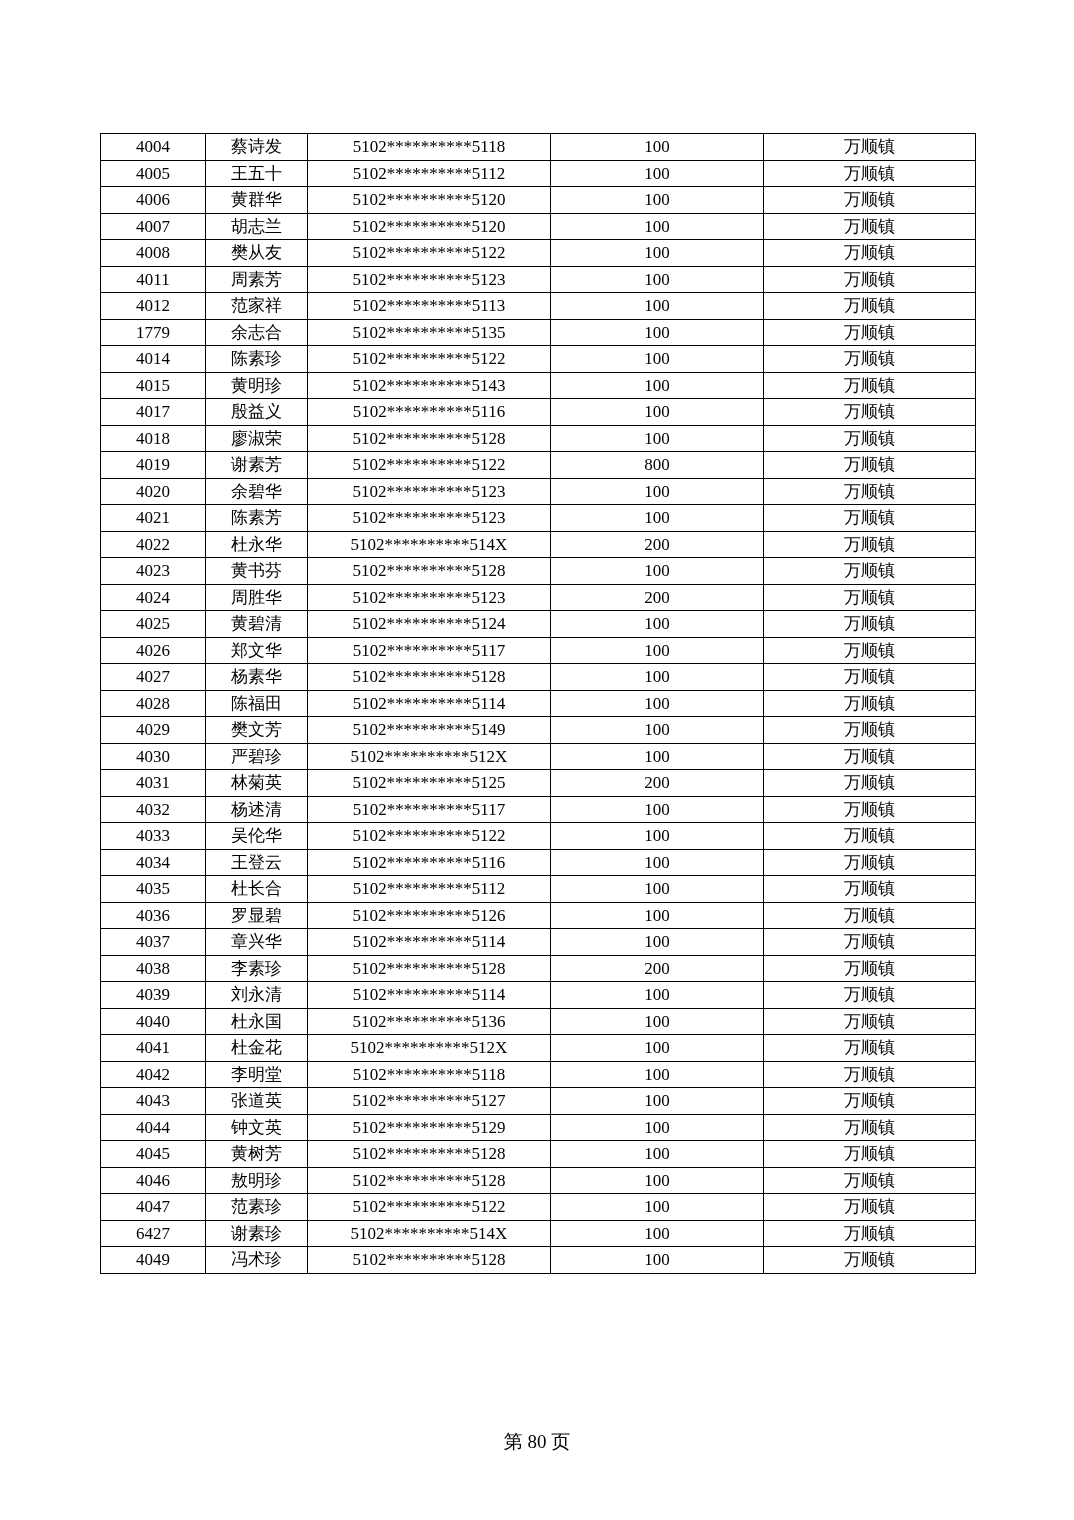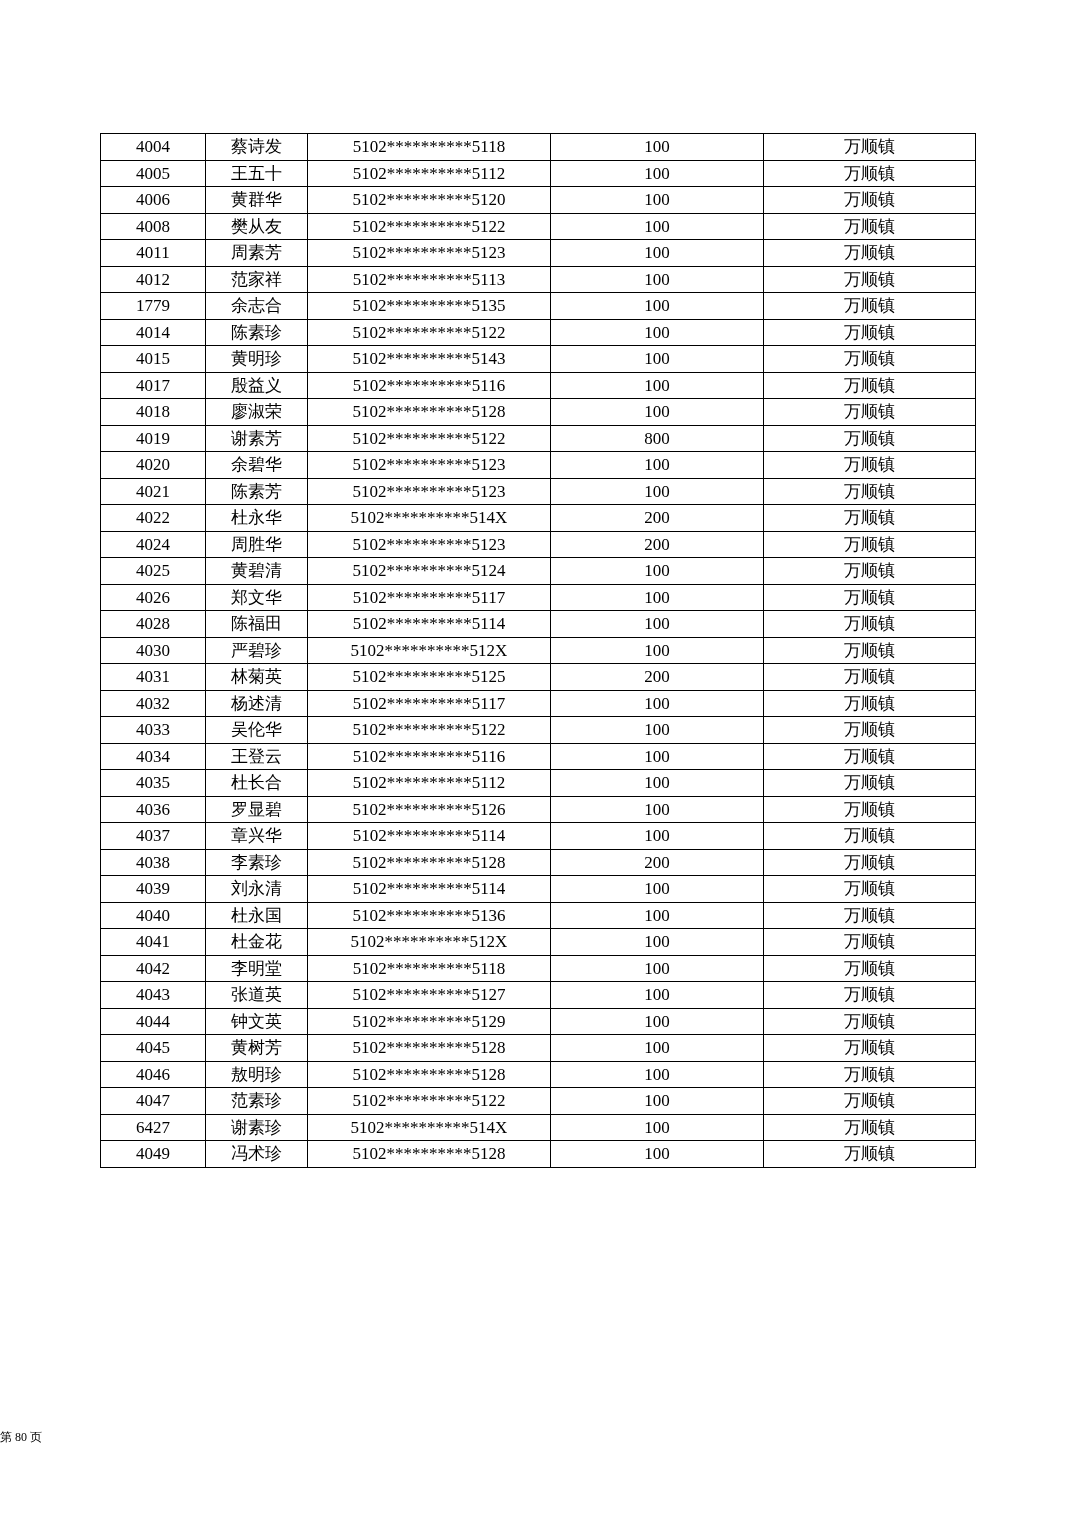--- a/index.html
+++ b/index.html
@@ -36,22 +36,22 @@
   .col-serial { width: 105px; }
   .col-name   { width: 102px; }
   .col-id     { width: 243px; }
   .col-amount { width: 213px; }
   .col-town   { width: 212px; }
   .page-footer {
     position: absolute;
     top: 1429px;
     left: 0;
     width: 100%;
-    text-align: left;
-    font-size: 12px;
+    text-align: center;
+    font-size: 19px;
     font-family: "Liberation Serif", "DejaVu Serif", serif;
   }
 </style>
 </head>
 <body>
 
 <table class="doc-table">
   <colgroup>
     <col class="col-serial">
     <col class="col-name">
@@ -77,20 +77,27 @@
   </tr>
 
   <tr>
     <td>4006</td>
     <td>黄群华</td>
     <td>5102**********5120</td>
     <td>100</td>
     <td>万顺镇</td>
   </tr>
 
+  <tr>
+    <td>4007</td>
+    <td>胡志兰</td>
+    <td>5102**********5120</td>
+    <td>100</td>
+    <td>万顺镇</td>
+  </tr>
 
   <tr>
     <td>4008</td>
     <td>樊从友</td>
     <td>5102**********5122</td>
     <td>100</td>
     <td>万顺镇</td>
   </tr>
 
 
@@ -177,20 +184,27 @@
   </tr>
 
   <tr>
     <td>4022</td>
     <td>杜永华</td>
     <td>5102**********514X</td>
     <td>200</td>
     <td>万顺镇</td>
   </tr>
 
+  <tr>
+    <td>4023</td>
+    <td>黄书芬</td>
+    <td>5102**********5128</td>
+    <td>100</td>
+    <td>万顺镇</td>
+  </tr>
 
   <tr>
     <td>4024</td>
     <td>周胜华</td>
     <td>5102**********5123</td>
     <td>200</td>
     <td>万顺镇</td>
   </tr>
 
   <tr>
@@ -202,29 +216,43 @@
   </tr>
 
   <tr>
     <td>4026</td>
     <td>郑文华</td>
     <td>5102**********5117</td>
     <td>100</td>
     <td>万顺镇</td>
   </tr>
 
+  <tr>
+    <td>4027</td>
+    <td>杨素华</td>
+    <td>5102**********5128</td>
+    <td>100</td>
+    <td>万顺镇</td>
+  </tr>
 
   <tr>
     <td>4028</td>
     <td>陈福田</td>
     <td>5102**********5114</td>
     <td>100</td>
     <td>万顺镇</td>
   </tr>
 
+  <tr>
+    <td>4029</td>
+    <td>樊文芳</td>
+    <td>5102**********5149</td>
+    <td>100</td>
+    <td>万顺镇</td>
+  </tr>
 
   <tr>
     <td>4030</td>
     <td>严碧珍</td>
     <td>5102**********512X</td>
     <td>100</td>
     <td>万顺镇</td>
   </tr>
 
   <tr>

